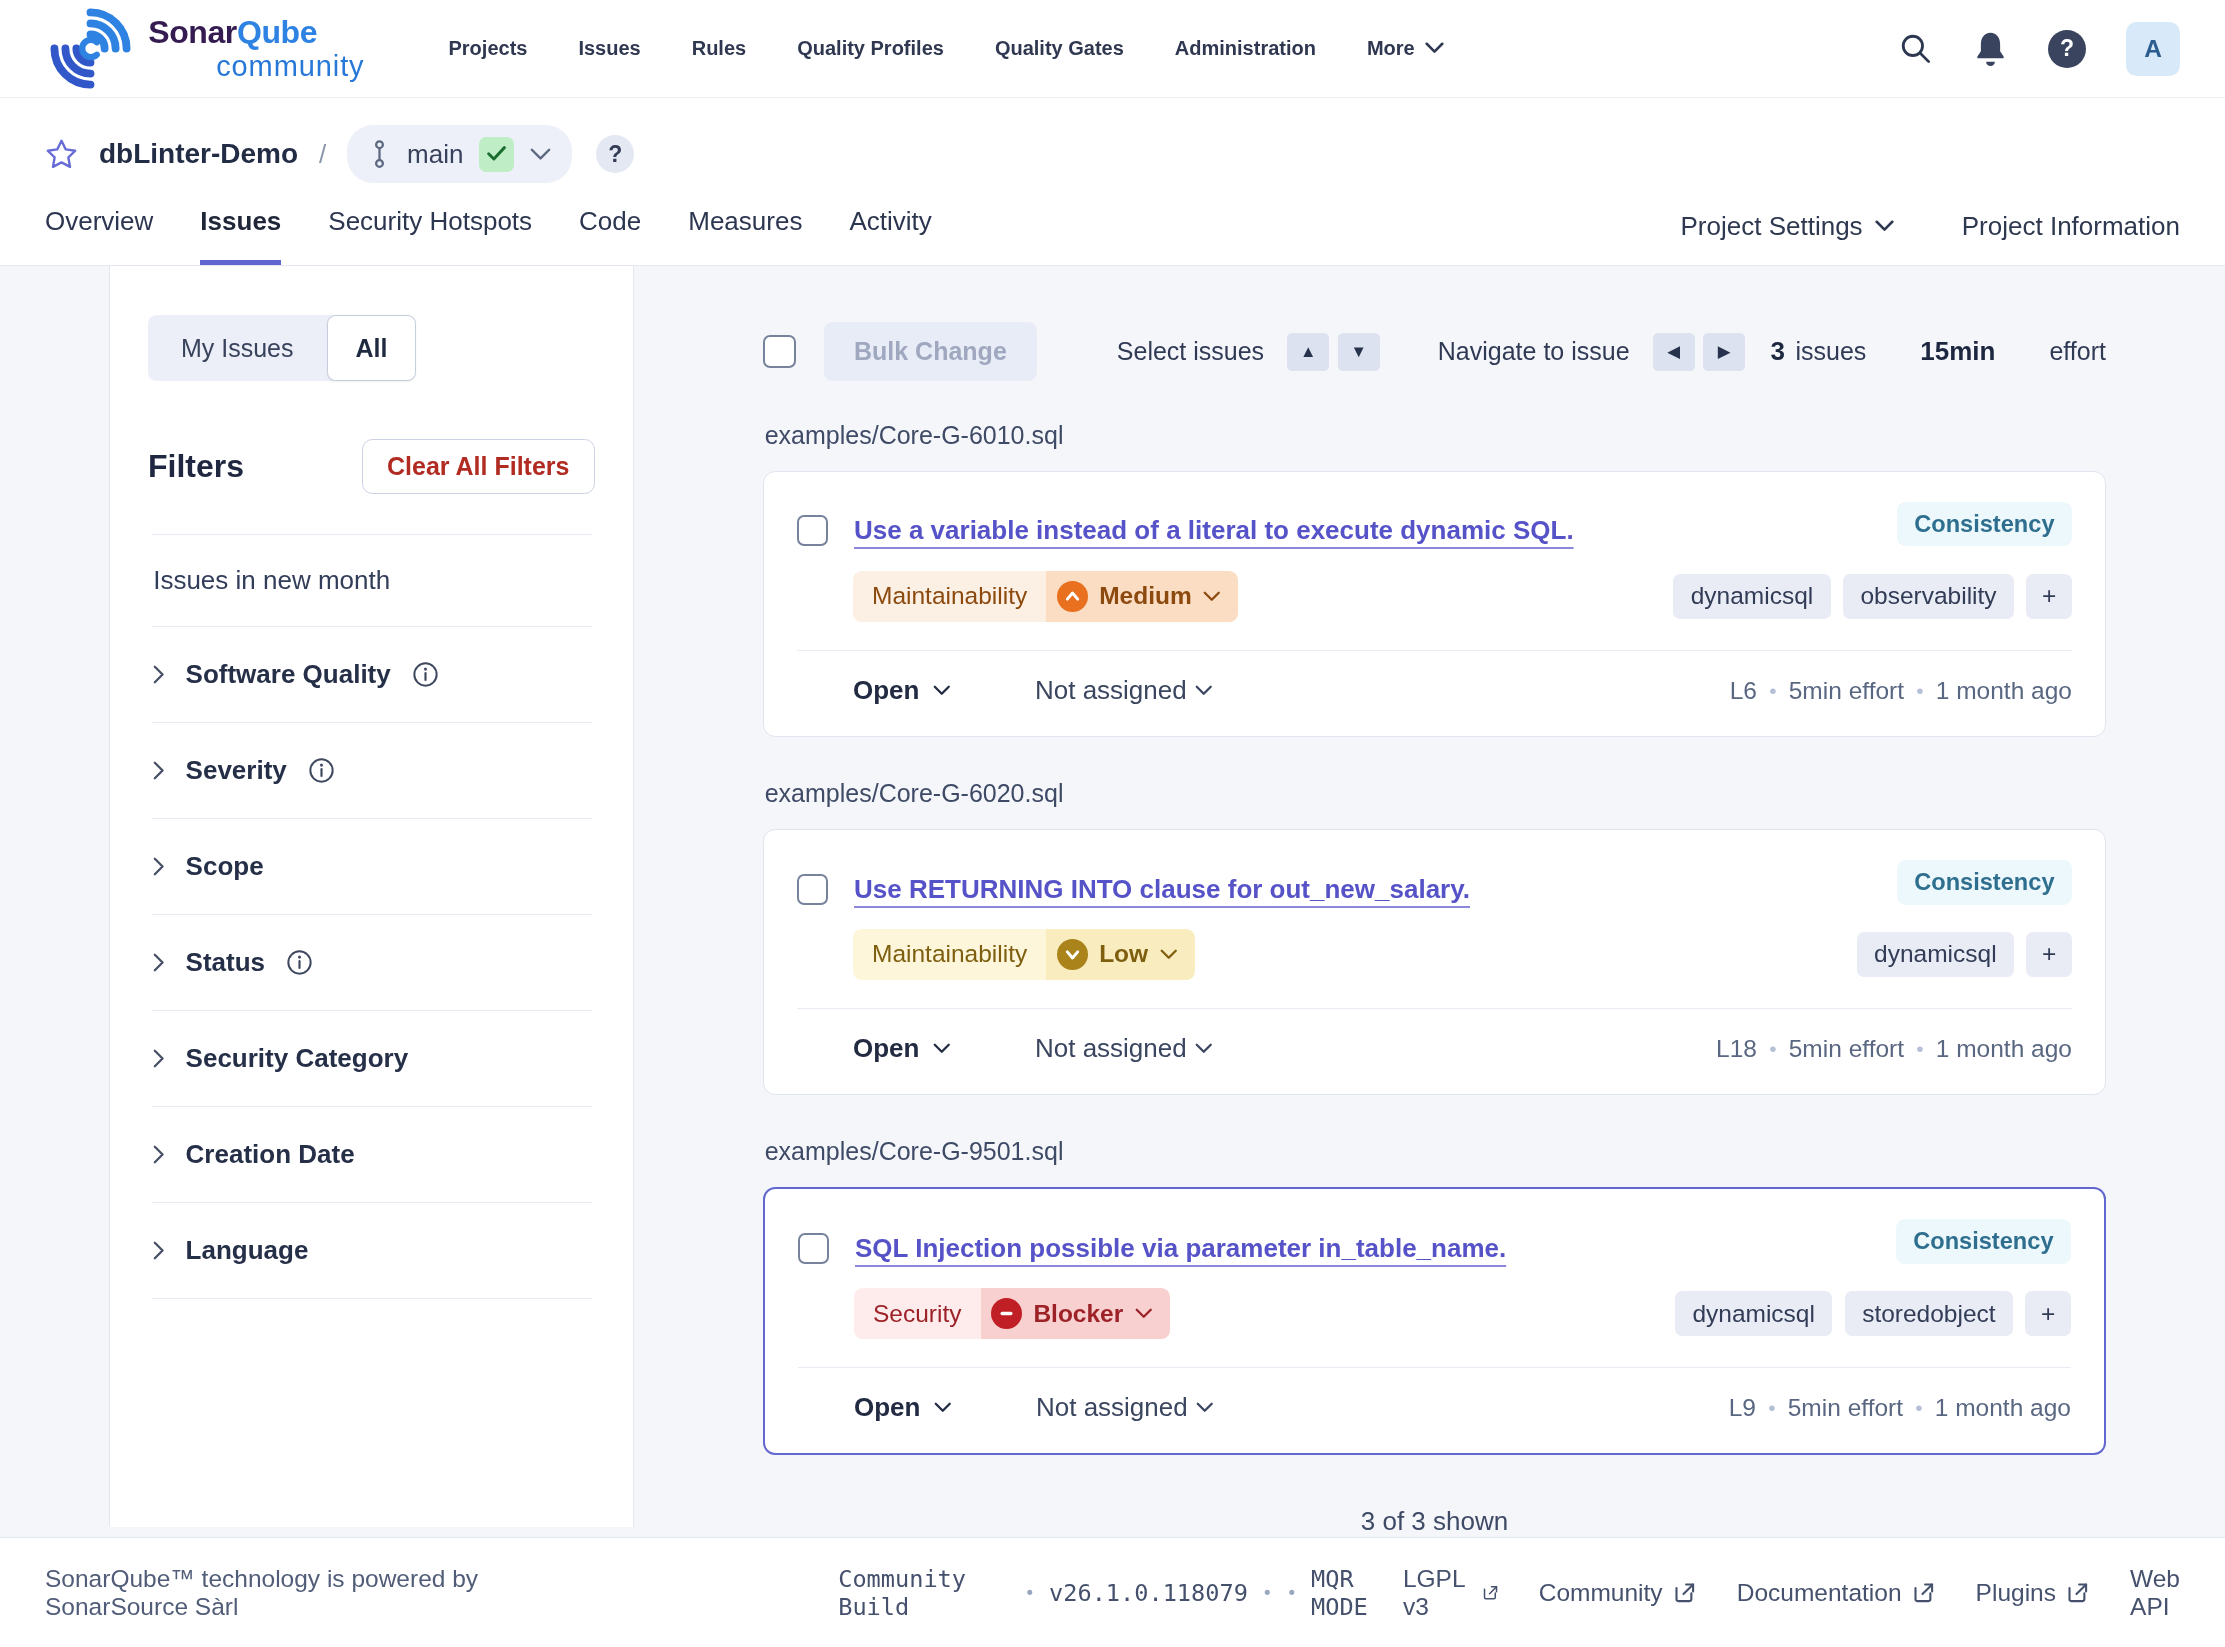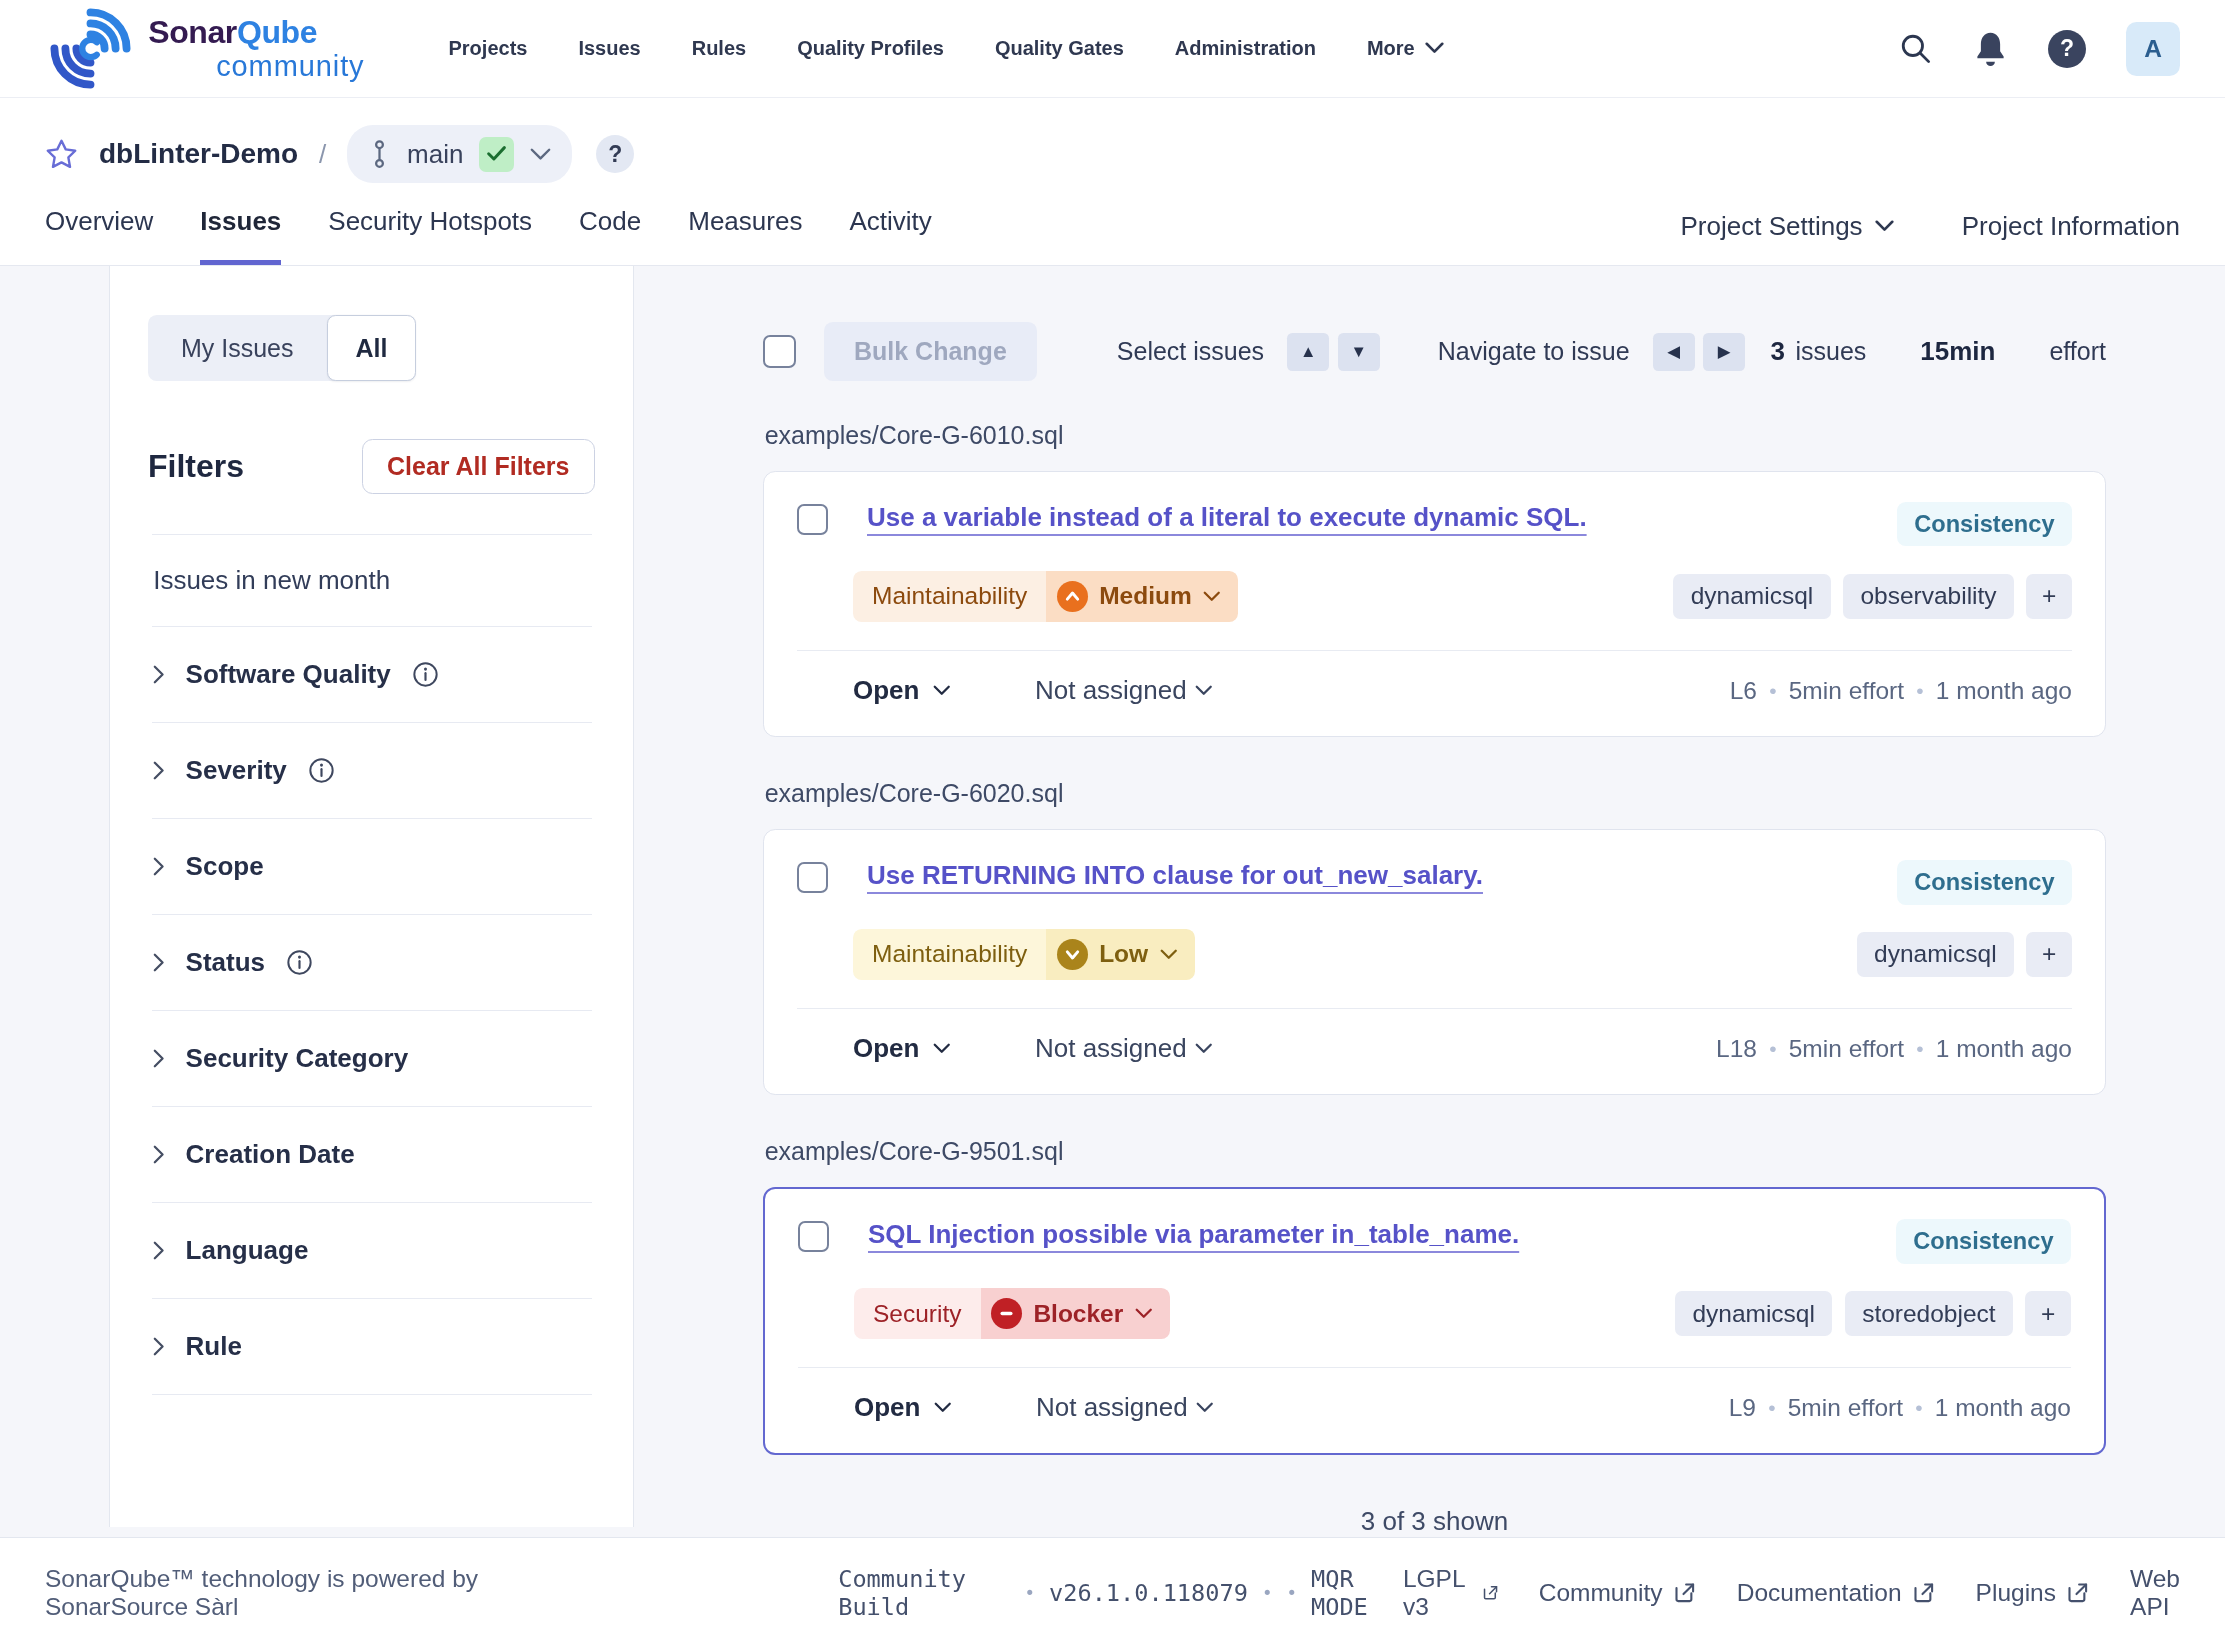--- a/index.html
+++ b/index.html
@@ -87,21 +87,21 @@
     color:#27324d; font-size:16.6px; display:flex; align-items:center; justify-content:center; cursor:pointer; }
   .tb-stats { margin-left:auto; display:flex; align-items:baseline; }
   .tb-strong { font-size:26px; font-weight:700; color:#1d2740; }
   .tb-stat-label { font-size:25px; color:#303a55; margin-left:10.5px; }
   .tb-gap { width:54px; }
 
   .file-label { font-size:25px; color:#3e4a66; margin:42px 0 21px 1.7px; }
   .file-group:first-of-type .file-label { margin-top:0; }
   .issue-card { background:#fff; border:1.7px solid #e0e4ee; border-radius:12.2px; padding:30px 33px 0; }
   .issue-card.selected { border:2.6px solid #6368d0; }
-  .card-row1 { display:flex; align-items:flex-start; gap:39px; }
+  .card-row1 { display:flex; align-items:flex-end; gap:26px; }
   .card-row1 .checkbox { width:31px; height:31px; margin-top:1.7px; }
   .issue-title { flex:1 1 auto; font-size:26px; font-weight:700; color:#5652c8; cursor:pointer;
     text-decoration:underline; text-decoration-thickness:1.7px; text-underline-offset:7.9px; text-decoration-color:#8b88dc; }
   .type-badge { background:#edf8fc; color:#2e6e8e; font-size:23.6px; font-weight:600;
     padding:8.7px 17.5px; border-radius:8.7px; flex:0 0 auto; }
   .card-row2 { display:flex; align-items:center; margin-top:24.5px; }
   .chip-group { margin-left:56px; display:inline-flex; border-radius:8.7px; overflow:hidden; }
   .chip-quality { font-size:24.5px; padding:11.4px 19px; display:flex; align-items:center; }
   .chip-sev { display:flex; align-items:center; gap:11.4px; padding:7px 17.5px 7px 10.5px; cursor:pointer; }
   .sev-circle { width:31px; height:31px; border-radius:50%; display:flex; align-items:center; justify-content:center; }
@@ -360,30 +360,20 @@
         <div>
         <div class="filter-section">
           <svg width="11.4" height="19" viewBox="0 0 13 22">
             <polyline points="2,2 11,11 2,20" fill="none" stroke="#454e63" stroke-width="2.6" stroke-linecap="round" stroke-linejoin="round"></polyline>
           </svg>
           <span class="filter-label">Language</span>
 
         </div>
         <div class="side-divider"></div>
       </div>
-        <div>
-        <div class="filter-section">
-          <svg width="11.4" height="19" viewBox="0 0 13 22">
-            <polyline points="2,2 11,11 2,20" fill="none" stroke="#454e63" stroke-width="2.6" stroke-linecap="round" stroke-linejoin="round"></polyline>
-          </svg>
-          <span class="filter-label">Rule</span>
-
-        </div>
-        <div class="side-divider"></div>
-      </div>
       </div>
     
   </aside>
 
   <main class="main">
     <div class="main-inner">
       <div class="toolbar">
         <span class="checkbox"></span>
         <button class="bulk-btn" disabled="">Bulk Change</button>
         <span class="tb-label tb-select">Select issues</span>

